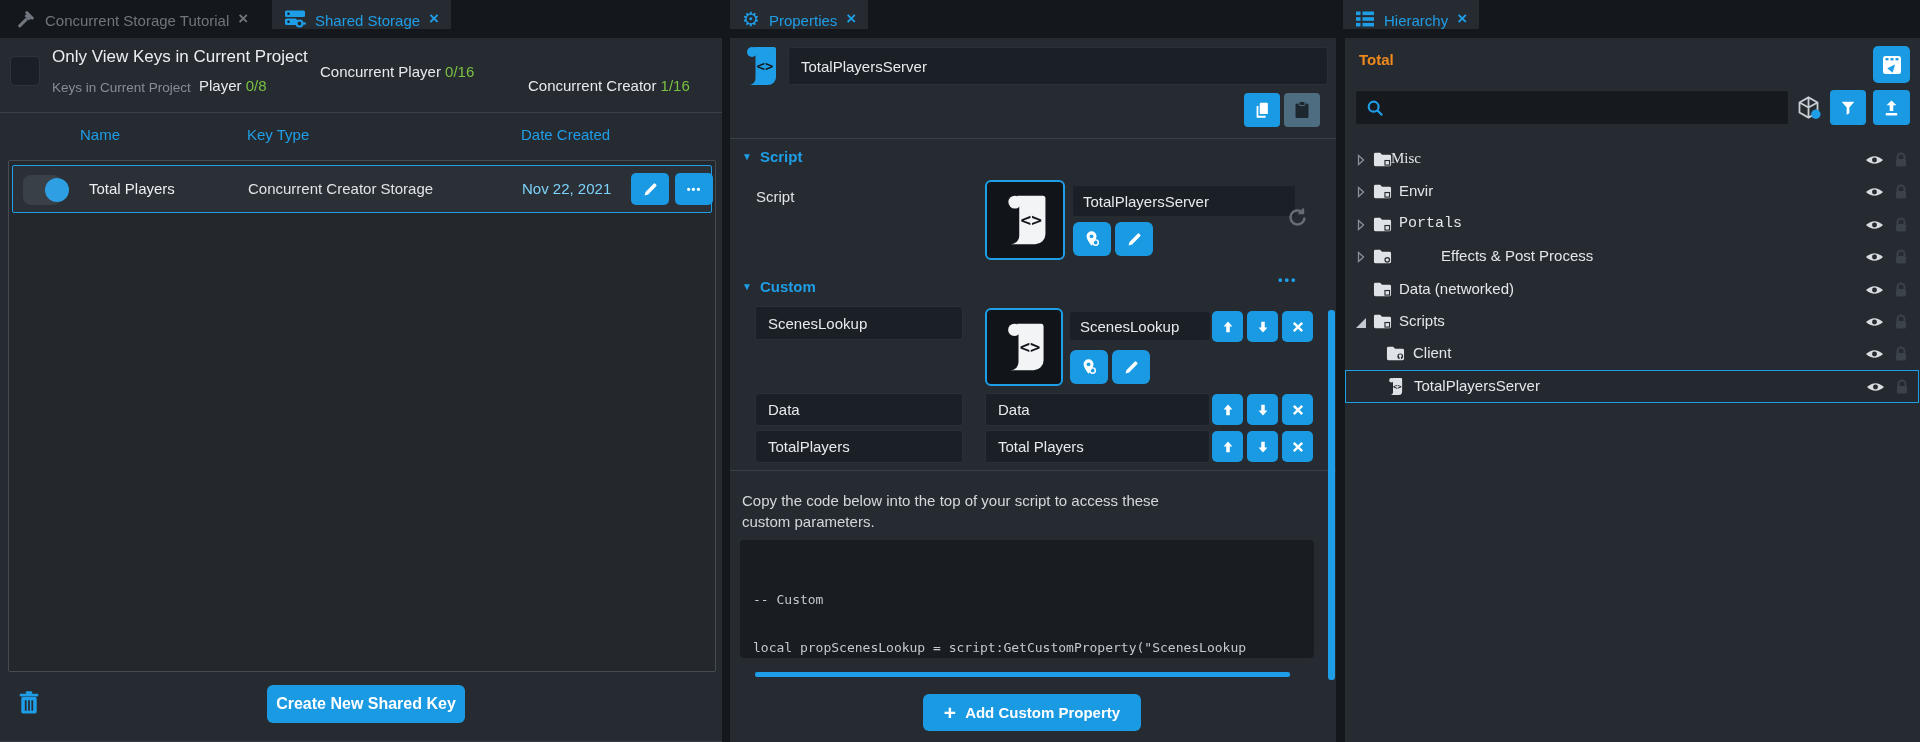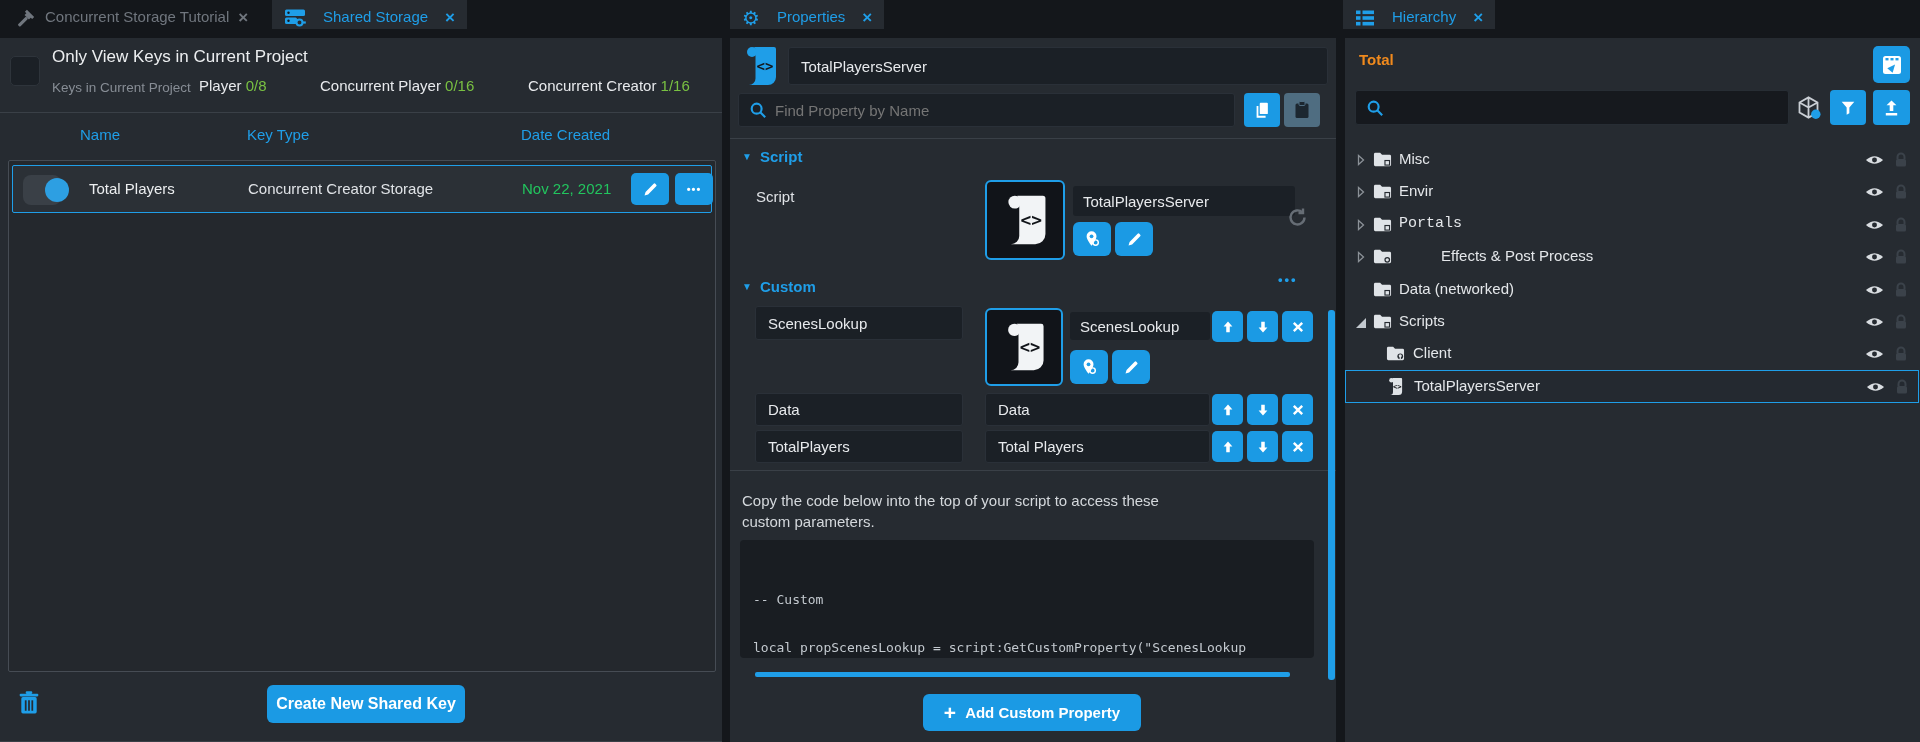--- a/index.html
+++ b/index.html
@@ -3,25 +3,25 @@
 <meta charset="utf-8">
 <style>
   * { margin:0; padding:0; box-sizing:border-box; }
   html,body { background:#14171b; }
   #screen {
     position:relative; width:1920px; height:742px; overflow:hidden;
     background:#14171b; font-family:"Liberation Sans",sans-serif;
     color:#e8eaed; font-size:15px;
   }
   .panel { position:absolute; top:38px; height:704px; background:#262b31; }
-  .tab { position:absolute; top:0; height:29px; display:flex; align-items:flex-start; gap:9px; padding:8px 12px; }
+  .tab { position:absolute; top:0; height:29px; display:flex; align-items:flex-end; gap:9px; padding:0 12px; }
   .tab.active { background:#262b31; }
   .tab .tab-label { font-size:15px; }
   .tab.inactive .tab-label, .tab.inactive .tab-close { color:#70767e; }
-  .tab.active .tab-label, .tab.active .tab-close { color:#1f9ee8;margin-left:8px; }
+  .tab.active .tab-label, .tab.active .tab-close { color:#1f9ee8; }
   .tab-close { font-size:17px; font-weight:bold; cursor:pointer; }
   .abs { position:absolute; }
   .input {
     background:#1b2026; border:1px solid #2a3038; border-radius:3px;
     color:#e8eaed; font-family:"Liberation Sans",sans-serif; font-size:15px;
     padding:0 12px; outline:none;
   }
   .input::placeholder { color:#7d848c; }
   .blue-btn {
     background:#1b9ae4; border:none; border-radius:5px; cursor:pointer;
@@ -97,21 +97,21 @@
     <div class="abs" style="left:10px;top:18px;width:30px;height:30px;background:#1b2026;border:1px solid #2e343b;border-radius:5px;"></div>
 
     <div class="abs" style="left:52px;top:9px;font-size:17px;color:#eceef0;text-align:center;">Only View Keys in Current Project</div>
 
     <div class="abs" style="left:52px;top:42px;font-size:13.5px;color:#878d95;">Keys in Current Project</div>
 
     <div class="abs" style="left:199px;top:39px;">
       <span>Player</span>
       <span class="green">0/8</span>
     </div>
-    <div class="abs" style="left:320px;top:39px;">
+    <div class="abs" style="left:320px;top:25px;">
       <span>Concurrent Player</span>
       <span class="green">0/16</span>
     </div>
     <div class="abs" style="left:528px;top:39px;">
       <span>Concurrent Creator</span>
       <span class="green">1/16</span>
     </div>
 
     <div class="divider" style="top:74px;"></div>
 
@@ -120,21 +120,21 @@
     <div class="abs hdr-blue" style="left:521px;top:88px;">Date Created</div>
 
     <div class="abs" style="left:8px;top:122px;width:708px;height:512px;border:1px solid #464c54;border-radius:2px;background:#24282d;">
 
       <div class="abs" style="left:3px;top:4px;width:700px;height:48px;background:#2b3036;border:1px solid #1f9ee8;border-radius:2px;">
         <div class="abs" style="left:10px;top:9px;width:38px;height:30px;background:#3a4047;border-radius:8px;">
           <div class="abs" style="left:22px;top:3px;width:24px;height:24px;background:#2d9fe2;border-radius:50%;"></div>
         </div>
         <div class="abs" style="left:76px;top:0;line-height:46px;color:#eceef0;">Total Players</div>
         <div class="abs" style="left:235px;top:0;line-height:46px;color:#e0e3e7;">Concurrent Creator Storage</div>
-        <div class="abs" style="left:509px;top:0;line-height:46px;color:#22c55e;text-align:right;">Nov 22, 2021</div>
+        <div class="abs" style="left:509px;top:0;line-height:46px;color:#7dd3fc;text-align:right;">Nov 22, 2021</div>
 
         <button class="blue-btn abs" style="left:618px;top:7px;width:38px;height:32px;">
           <span>
             <svg width="17" height="17" viewBox="0 0 20 20">
                 <path d="M3 17 l1.2-4.2 9.5-9.5 a1.4 1.4 0 0 1 2 0 l1 1 a1.4 1.4 0 0 1 0 2 L7.2 15.8 z" fill="#fff"></path>
               </svg>
           </span>
         </button>
         <button class="blue-btn abs" style="left:662px;top:7px;width:38px;height:32px;font-size:11px;letter-spacing:1px;font-weight:bold;">
           <span>•••</span>
@@ -164,29 +164,20 @@
 
     <span class="abs" style="left:12px;top:7px;">
       <svg width="36" height="42" viewBox="0 0 36 42">
         <path d="M12 2 H32 a2 2 0 0 1 2 2 V32 a8 8 0 0 1 -8 8 H7 a6.5 6.5 0 0 0 6.5 -6.5 V8 a6 6 0 0 0 -1.5 -6 z" fill="#1f9ee8"></path>
         <circle cx="10" cy="7" r="5" fill="#1f9ee8"></circle>
         <text x="23" y="26" font-size="14" font-weight="bold" fill="#14171b" text-anchor="middle" font-family="'DejaVu Sans Mono',monospace">&lt;&gt;</text>
       </svg>
     </span>
     <input class="input abs" style="left: 58px; top: 9px; width: 540px; height: 38px;" value="TotalPlayersServer">
 
-    <div class="abs" style="left:8px;top:55px;width:497px;height:34px;background:#1b2026;border:1px solid #2a3038;border-radius:3px;display:flex;align-items:center;padding:0 10px;gap:8px;">
-      <span>
-        <svg width="18" height="18" viewBox="0 0 20 20">
-            <circle cx="8.5" cy="8.5" r="5.5" fill="none" stroke="#1f9ee8" stroke-width="2.4"></circle>
-            <line x1="12.8" y1="12.8" x2="18" y2="18" stroke="#1f9ee8" stroke-width="2.4"></line>
-          </svg>
-      </span>
-      <input style="background: none; border: none; outline: none; color: rgb(232, 234, 237); font-size: 15px; width: 100%; font-family: &quot;Liberation Sans&quot;, sans-serif;" placeholder="Find Property by Name">
-    </div>
     <button class="blue-btn abs" style="left:514px;top:55px;width:36px;height:34px;border-radius:4px;">
       <span>
         <svg width="18" height="18" viewBox="0 0 20 20">
           <path d="M5 5.5 v12 h9" fill="none" stroke="#fff" stroke-width="2"></path>
           <rect x="7.5" y="2" width="9" height="12.5" rx="1" fill="#fff"></rect>
         </svg>
       </span>
     </button>
     <button class="abs" style="left:554px;top:55px;width:36px;height:34px;border-radius:4px;background:#4f6d81;border:none;cursor:pointer;display:flex;align-items:center;justify-content:center;">
       <span>
@@ -420,21 +411,21 @@
             <path d="M1.5 1.5 L6.5 6 1.5 10.5 z" fill="none" stroke="#8b9197" stroke-width="1.3"></path>
           </svg>
         </span>
       <span class="abs" style="left:28px;top:7px;">
           <svg width="19" height="16" viewBox="0 0 20 16">
             <path d="M1 3 a1.5 1.5 0 0 1 1.5-1.5 h5 l2 2 h8 A1.5 1.5 0 0 1 19 5 v9 a1.5 1.5 0 0 1 -1.5 1.5 h-15 A1.5 1.5 0 0 1 1 14 z" fill="#dfe3e7"></path>
             <rect x="12" y="9" width="6" height="6" fill="#262b31"></rect>
             <rect x="13.2" y="10.2" width="3.6" height="3.6" fill="#dfe3e7"></rect>
           </svg>
         </span>
-      <span class="tree-label" style="left:54px;">Misc</span>
+      <span class="tree-label" style="left:46px;font-family:Liberation Serif, serif;">Misc</span>
       <span class="abs" style="left:520px;top:9px;">
           <svg width="19" height="14" viewBox="0 0 20 14">
             <path d="M1 7 Q10 -1 19 7 Q10 15 1 7 z" fill="#d9dde1"></path>
             <circle cx="10" cy="7" r="2.6" fill="#262b31"></circle>
           </svg>
         </span>
       <span class="abs" style="left:549px;top:8px;">
           <svg width="14" height="16" viewBox="0 0 14 16">
             <path d="M3.5 7 V5 a3.5 3.5 0 0 1 7 0 v2" stroke="#3b424a" stroke-width="2" fill="none"></path>
             <rect x="2" y="7" width="10" height="7.5" rx="1.5" fill="#3b424a"></rect>

